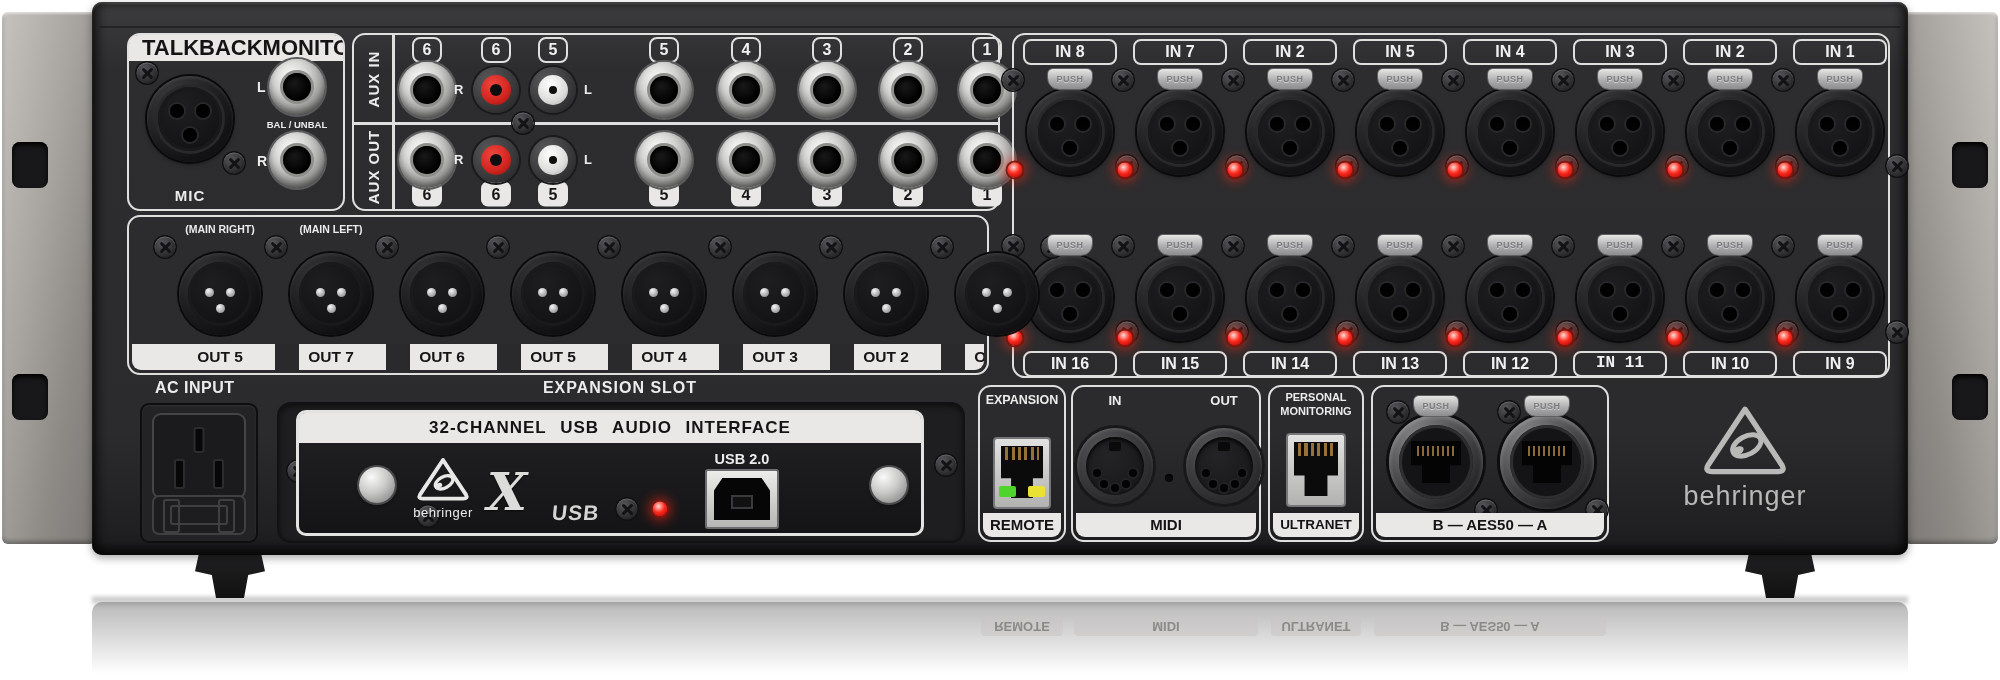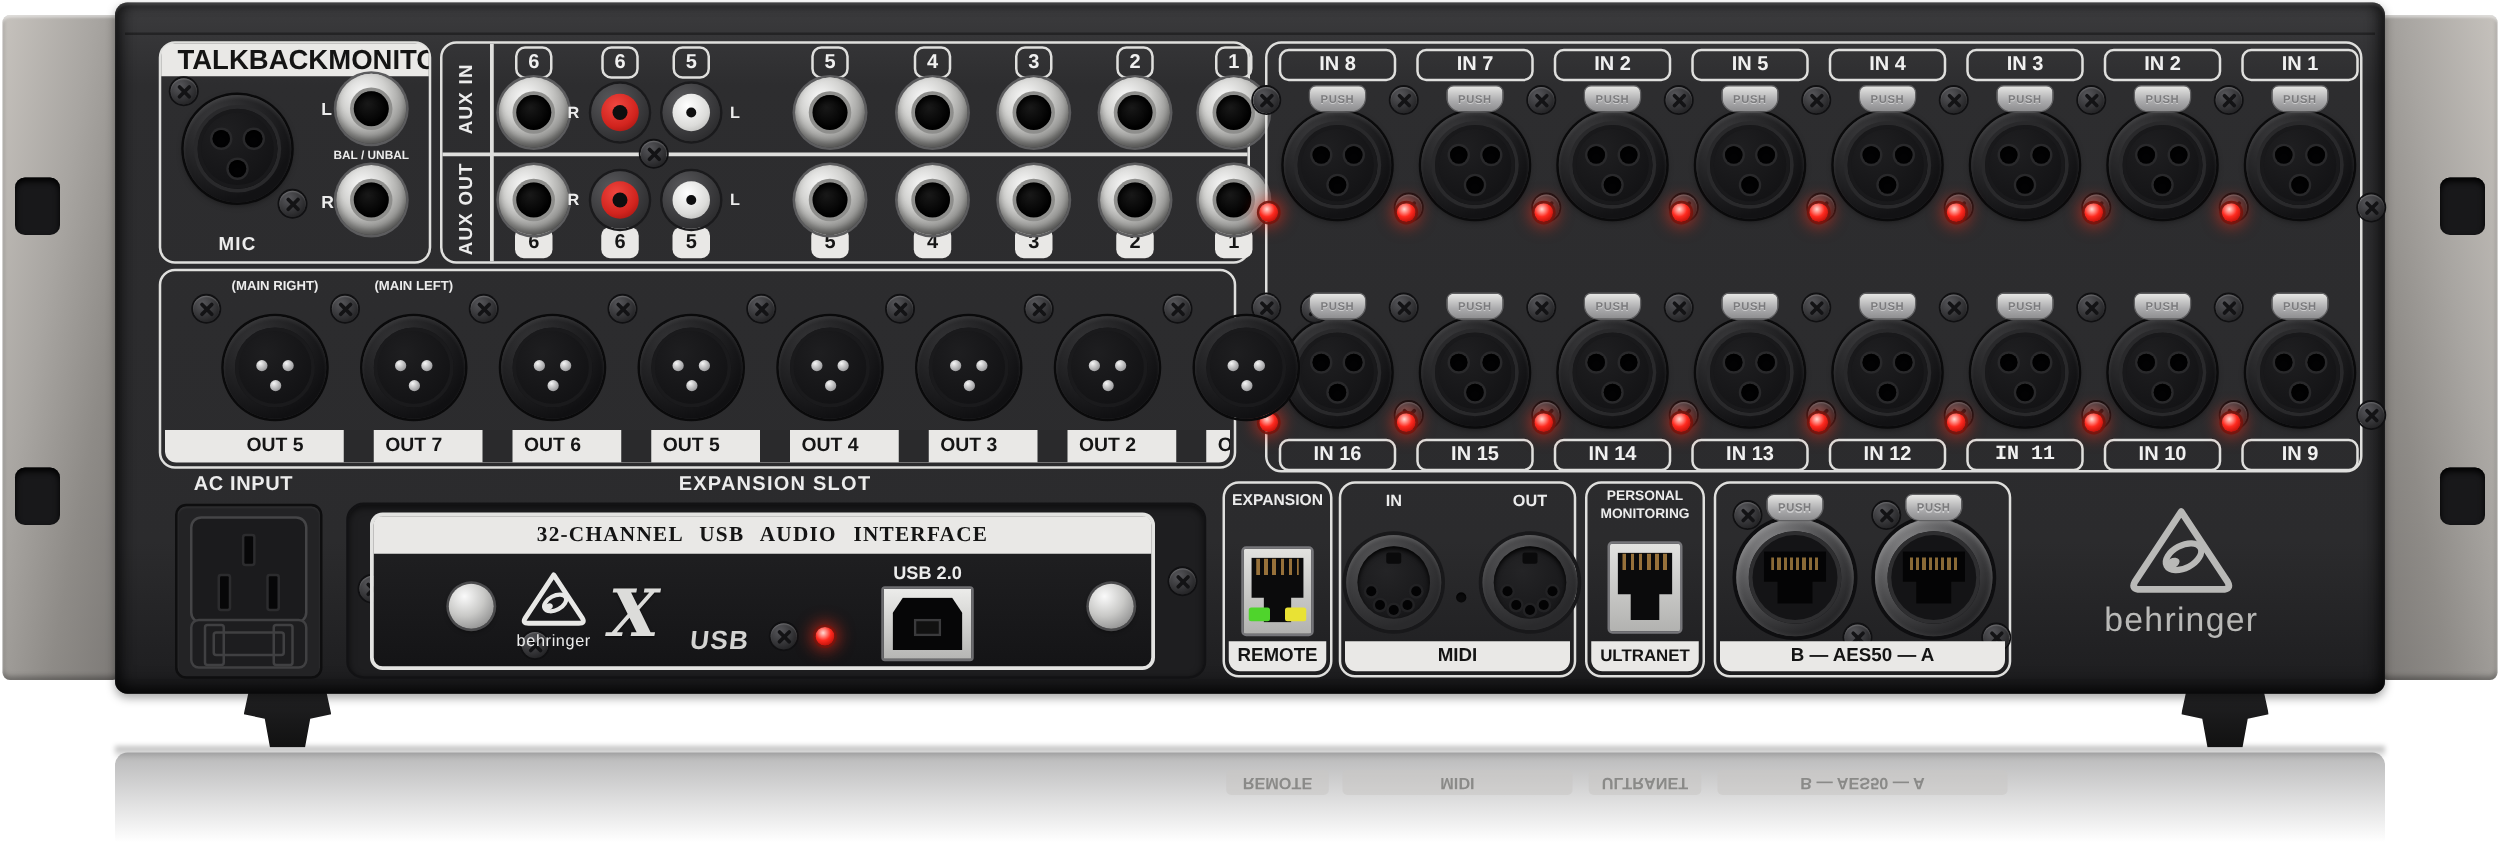--- a/index.html
+++ b/index.html
@@ -548,21 +548,21 @@
         <div class="iec-fusetab"></div>
       </div>
     </div>
 
     <div class="wtext" style="left:528px;top:377px;transform:translateX(-50%);font-size:16px;letter-spacing:1px;">EXPANSION SLOT</div>
     <div style="position:absolute;left:185px;top:400px;width:688px;height:141px;border-radius:14px;background:#1e1e20;border:2px solid #121214;box-shadow:inset 0 2px 6px rgba(0,0,0,.6);">
       <div class="screw ctr" style="left:19px;top:67px;"></div>
       <div class="screw ctr" style="left:667px;top:61px;"></div>
 
       <div style="position:absolute;left:17px;top:6px;width:628px;height:126px;border-radius:10px;border:3px solid #e3e3e1;background:linear-gradient(#222224,#141416);">
-        <div class="wstrip" style="left:0;right:0;top:0;height:30px;border-radius:6px 6px 0 0;font-size:17px;line-height:30px;letter-spacing:1px;word-spacing:8px;font-family:Liberation Serif, serif;">32-CHANNEL USB AUDIO INTERFACE</div>
+        <div class="wstrip" style="left:0;right:0;top:0;height:30px;border-radius:6px 6px 0 0;font-size:17px;line-height:30px;letter-spacing:1px;word-spacing:8px;">32-CHANNEL USB AUDIO INTERFACE</div>
         <div class="thumb ctr" style="left:78px;top:72px;"></div>
         <div class="screw ctr" style="left:129px;top:103px;"></div>
         <div class="tri-logo ctr" style="left:144px;top:66px;">
           <svg width="56" height="46" viewBox="0 0 100 82">
             <path d="M50 7 L91 69 Q95 76 86 76 L14 76 Q5 76 9 69 Z" fill="none" stroke="#e8e8e6" stroke-width="7" stroke-linejoin="round"></path>
             <ellipse cx="52" cy="47" rx="17" ry="10" fill="none" stroke="#e8e8e6" stroke-width="6" transform="rotate(-28 52 47)"></ellipse>
             <ellipse cx="42" cy="53" rx="7" ry="4.5" fill="#e8e8e6" transform="rotate(-28 42 53)"></ellipse>
           </svg>
         </div>
         <div class="wtext" style="left:144px;top:92px;transform:translateX(-50%);font-size:13px;font-weight:400;letter-spacing:.5px;">behringer</div>

